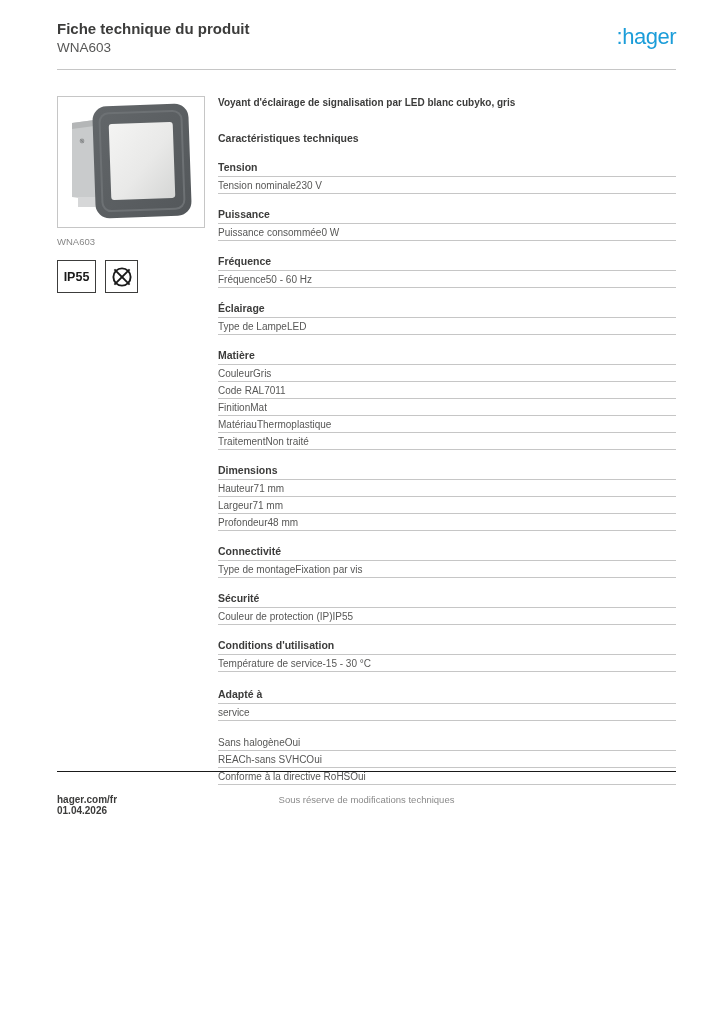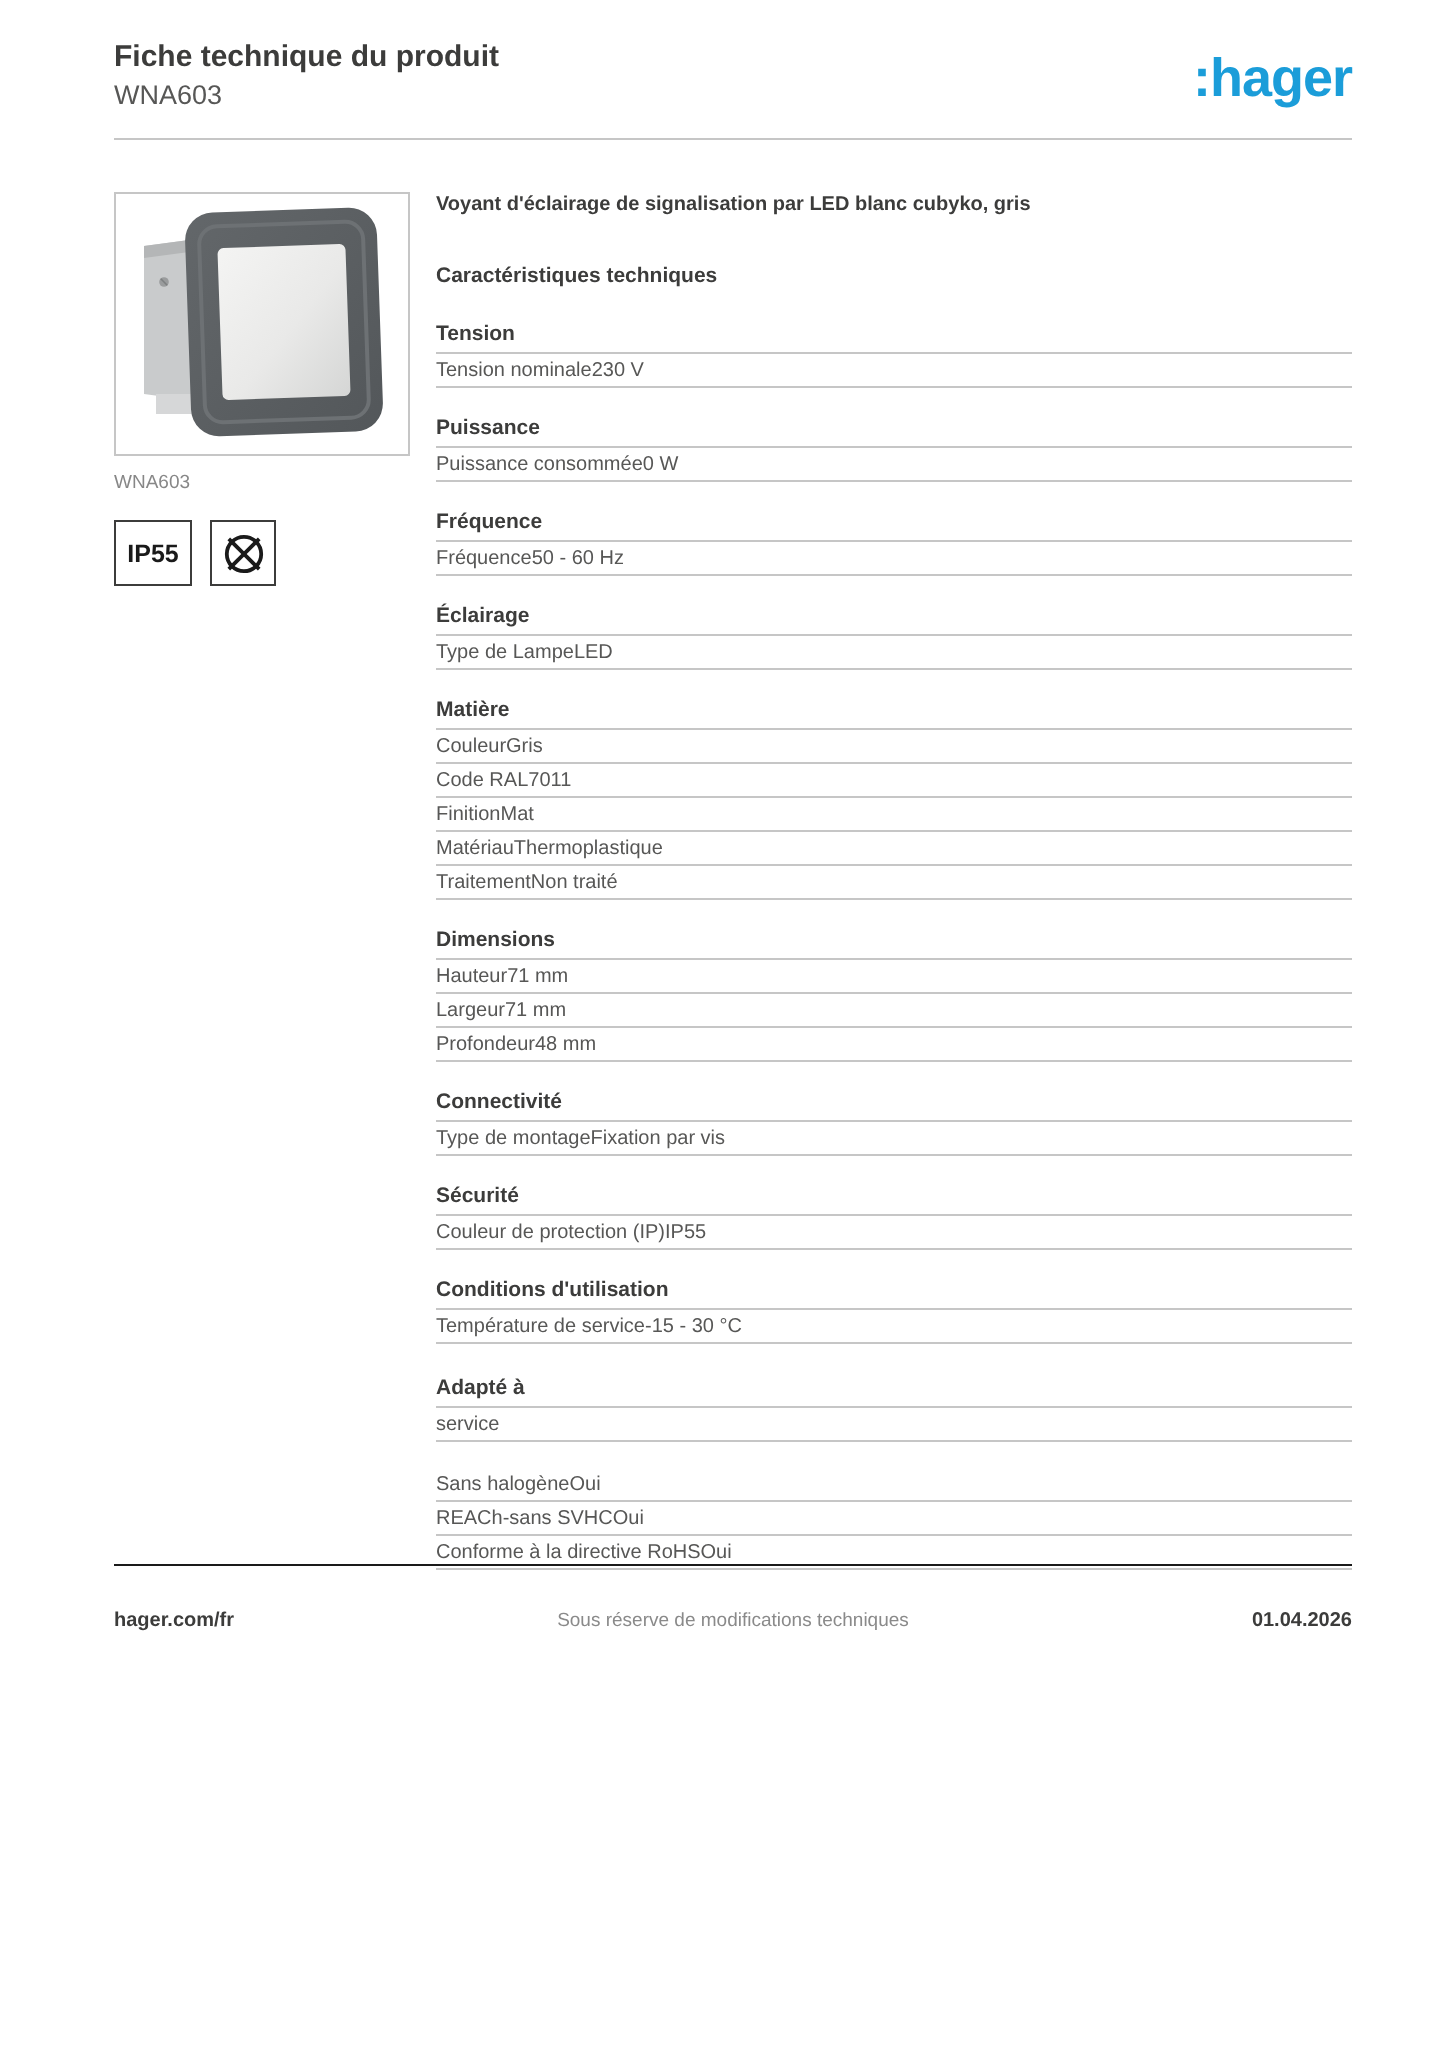--- a/index.html
+++ b/index.html
@@ -16,21 +16,21 @@
     position:relative;
     width:724px;height:830px;
     background:#fff;
     padding:20px 48px 0 57px;
     overflow:hidden;
   }
   
   .hdr{display:flex;justify-content:space-between;align-items:flex-start;}
   .hdr-title{font-size:15px;font-weight:bold;color:var(--text-dark);line-height:1.25;}
   .hdr-ref{font-size:13.5px;color:var(--text-gray);line-height:1.3;}
-  .logo{font-size:27px;font-weight:bold;color:var(--hager-blue);letter-spacing:-0.5px;line-height:1;margin-top:6px;}
+  .logo{font-size:22px;font-weight:normal;color:var(--hager-blue);letter-spacing:-0.5px;line-height:1;margin-top:6px;}
   .hdr-rule{border:none;border-top:1px solid var(--line);margin-top:13px;}
   
   .content{display:flex;margin-top:26px;}
   .leftcol{width:148px;flex:0 0 148px;margin-right:13px;}
   .rightcol{flex:1;min-width:0;}
   
   .img-box{
     width:148px;height:132px;
     border:1px solid var(--line);
     background:#fff;
@@ -61,21 +61,21 @@
     font-size:10px;color:var(--text-gray);
     padding:2.5px 0 2.5px;border-bottom:1px solid var(--line);
   }
   .spec-label{white-space:nowrap;}
   .spec-value{white-space:nowrap;text-align:right;}
   
   .footer{
     position:absolute;left:57px;right:48px;bottom:14px;
   }
   .footer-rule{border:none;border-top:1.5px solid #1a1a1a;}
-  .footer-row{position:relative;display:flex;justify-content:space-between;margin-top:22px;font-size:10px;}
+  .footer-row{position:relative;display:flex;justify-content:space-between;margin-top:22px;font-size:10px;flex-direction:column;}
   .footer-left{font-weight:bold;color:var(--text-dark);}
   .footer-center{
     position:absolute;left:0;right:0;text-align:center;
     font-size:9.5px;color:#8a8a8a;
   }
   .footer-right{font-weight:bold;color:var(--text-dark);}
 </style>
 </head>
 <body>
 

